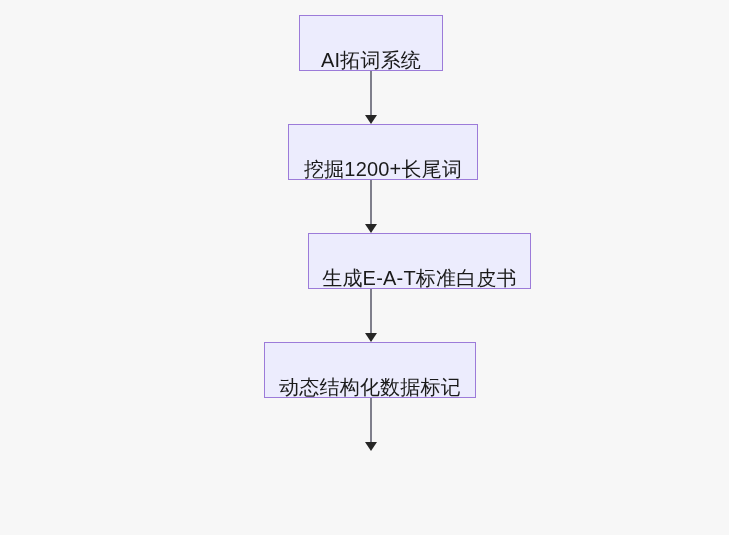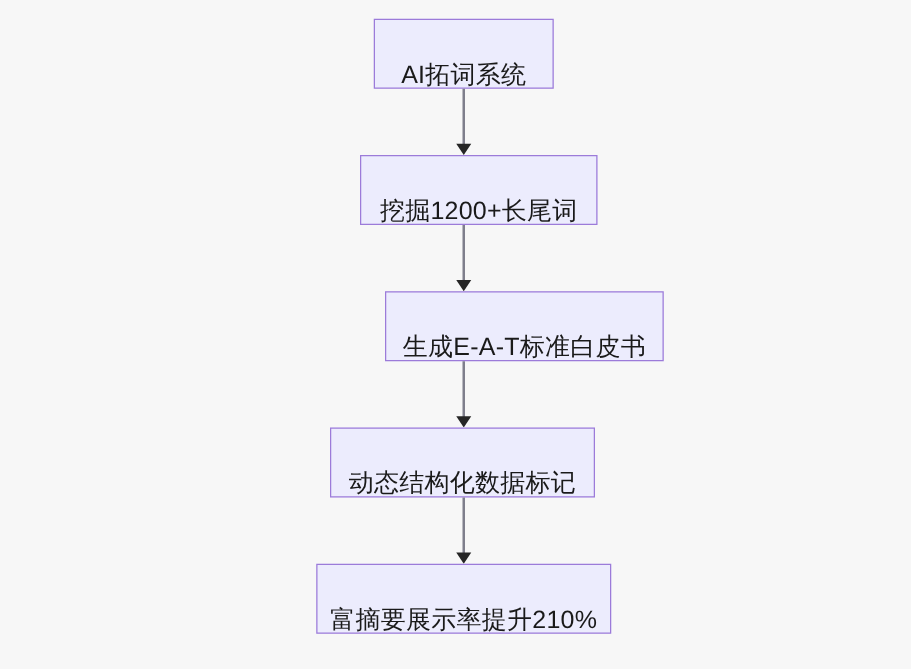--- a/index.html
+++ b/index.html
@@ -92,17 +92,14 @@
 
   <div class="node" style="left:264px; top:342px; width:212px; height:56px;">
     <span class="node-label">动态结构化数据标记</span>
   </div>
 
   <div class="connector" style="left:360px; top:398px; height:53px;">
     <div class="connector-line"></div>
     <div class="connector-head"></div>
   </div>
 
-  <div class="node" style="left:253px; top:451px; width:236px; height:56px;">
-    <span class="node-label">富摘要展示率提升210%</span>
-  </div>
 
 </div>
 
 </body></html>

